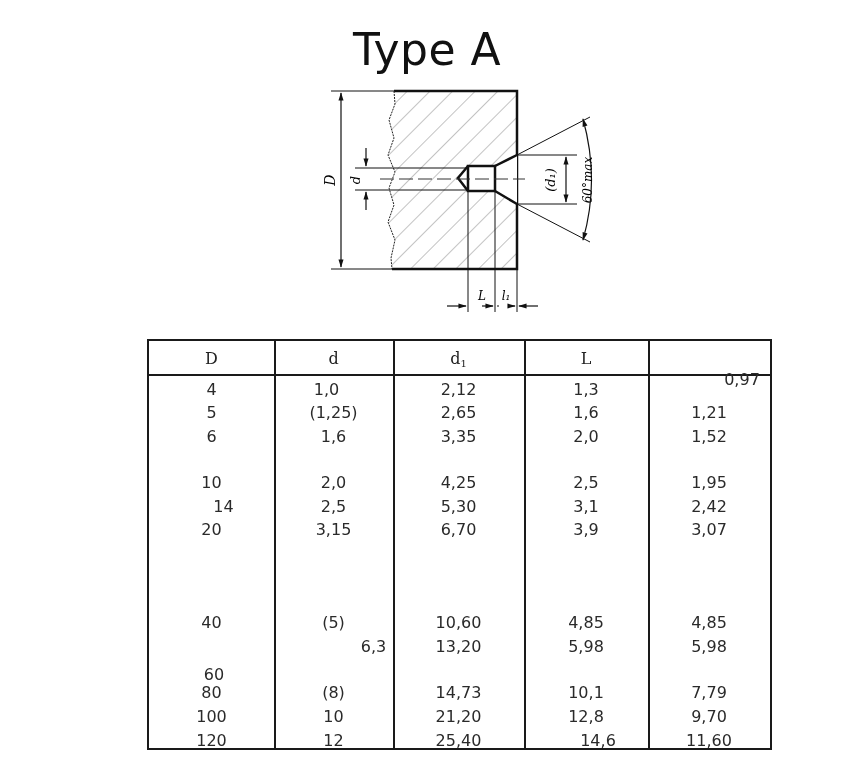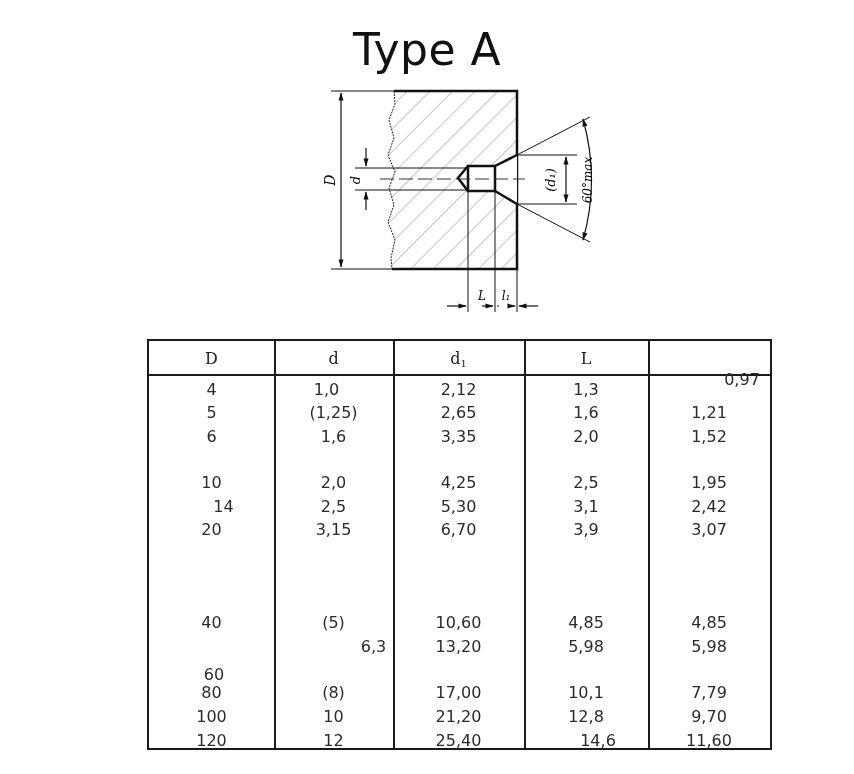--- a/index.html
+++ b/index.html
@@ -150,21 +150,21 @@
       <div>
         <div class="cell" style="left: 0px; width: 130px; top: 295px; margin-top: 28px;">60</div>
         <div class="cell" style="left: 125px; width: 119px; top: 295px; padding-left: 40px;">6,3</div>
         <div class="cell" style="left: 244px; width: 131px; top: 295px;">13,20</div>
         <div class="cell" style="left: 375px; width: 124px; top: 295px;">5,98</div>
         <div class="cell" style="left: 499px; width: 122px; top: 295px;">5,98</div>
       </div>
       <div>
         <div class="cell" style="left: 0px; width: 125px; top: 341px;">80</div>
         <div class="cell" style="left: 125px; width: 119px; top: 341px;">(8)</div>
-        <div class="cell" style="left: 244px; width: 131px; top: 341px;">17,00</div>
+        <div class="cell" style="left: 244px; width: 131px; top: 341px;">14,73</div>
         <div class="cell" style="left: 375px; width: 124px; top: 341px;">10,1</div>
         <div class="cell" style="left: 499px; width: 122px; top: 341px;">7,79</div>
       </div>
       <div>
         <div class="cell" style="left: 0px; width: 125px; top: 365px;">100</div>
         <div class="cell" style="left: 125px; width: 119px; top: 365px;">10</div>
         <div class="cell" style="left: 244px; width: 131px; top: 365px;">21,20</div>
         <div class="cell" style="left: 375px; width: 124px; top: 365px;">12,8</div>
         <div class="cell" style="left: 499px; width: 122px; top: 365px;">9,70</div>
       </div>

